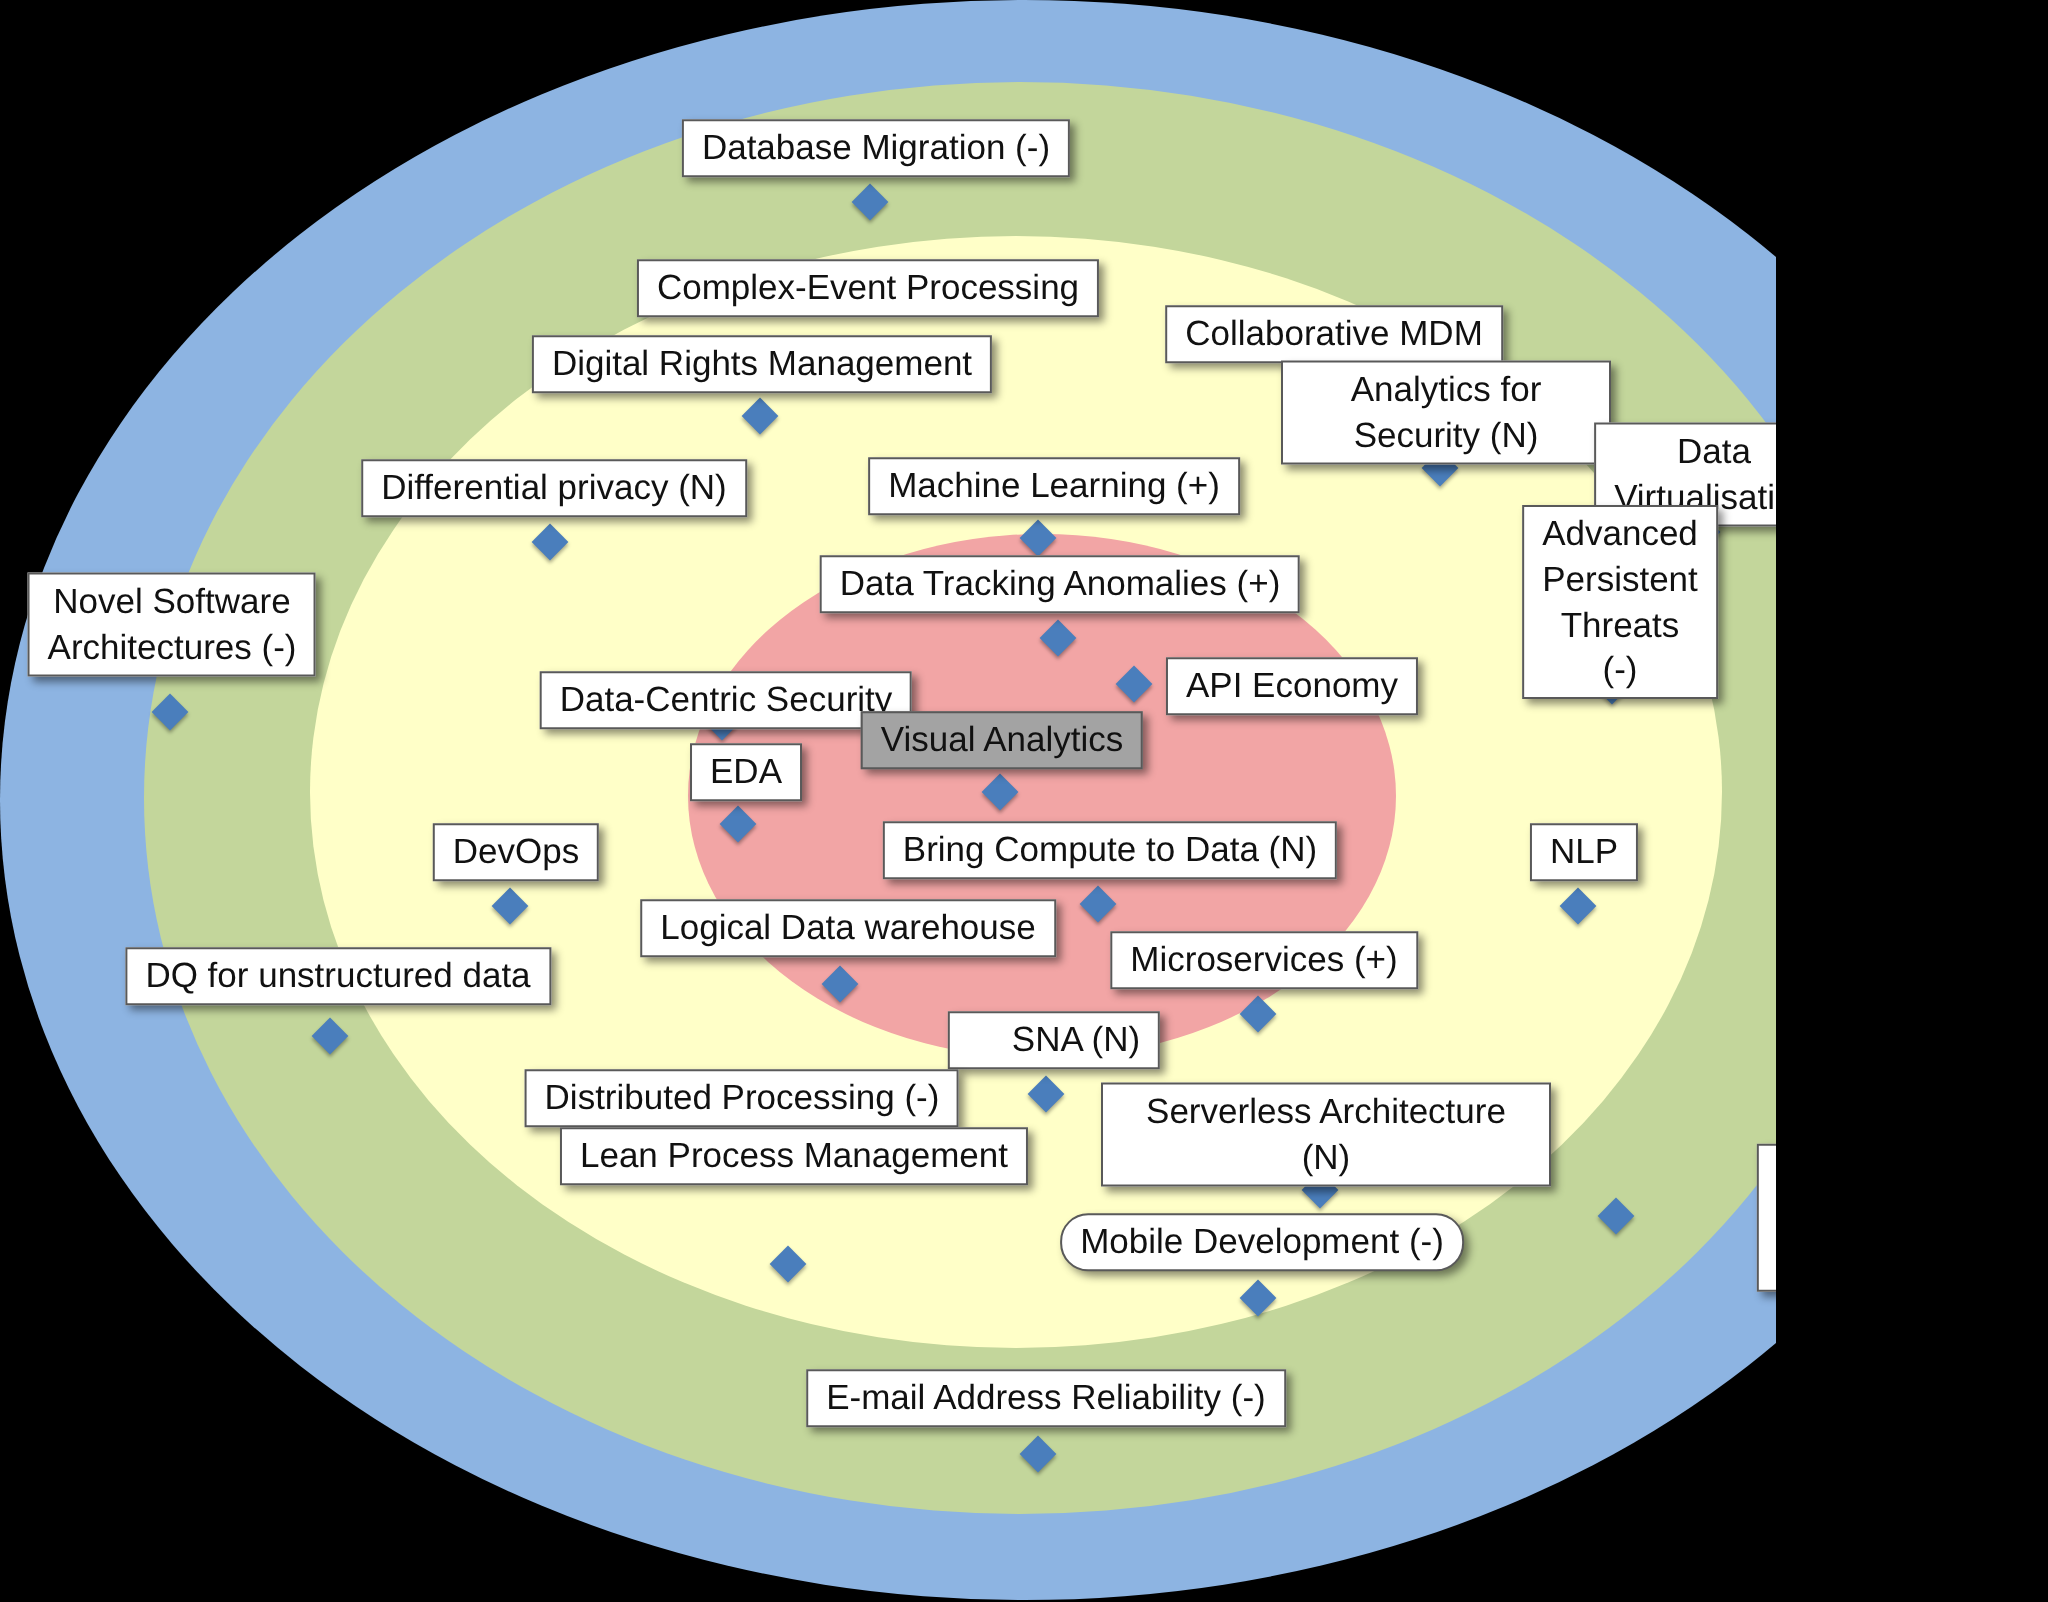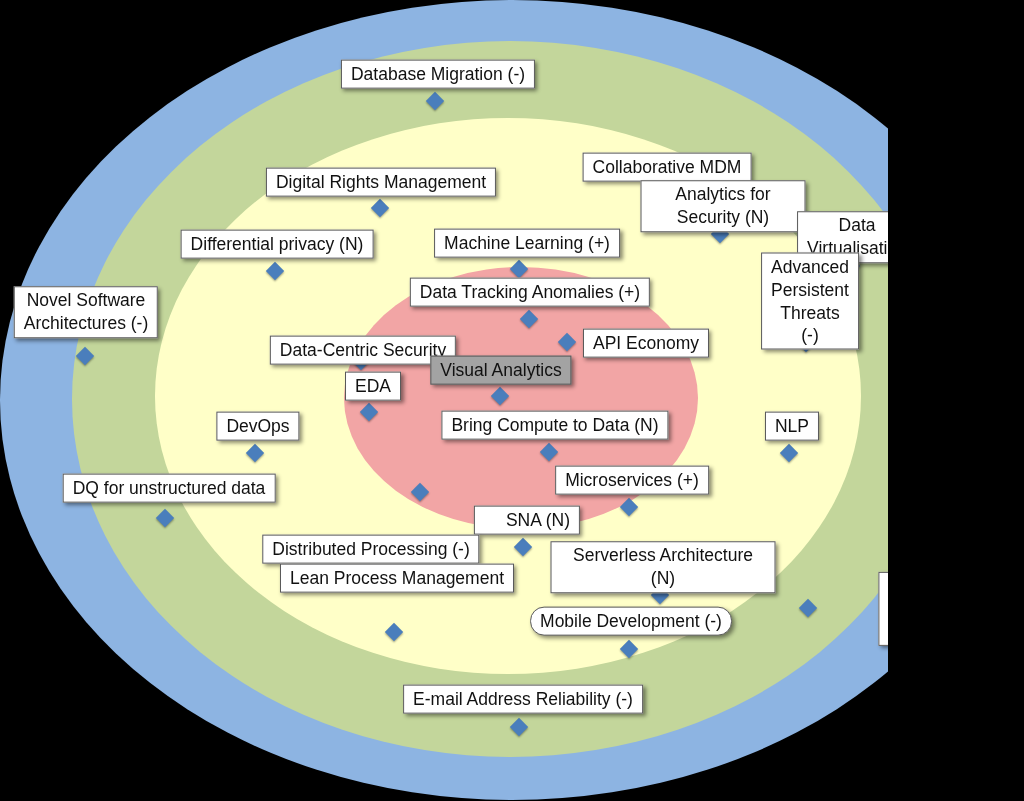--- a/index.html
+++ b/index.html
@@ -52,20 +52,21 @@
 <div class="canvas" style="background: rgb(0, 0, 0);">
   <div class="rings-layer">
       <div class="ring" style="left: 512px; top: 400px; width: 1024px; height: 800px; background: rgb(141, 180, 226);"></div>
       <div class="ring" style="left: 510px; top: 399px; width: 876px; height: 716px; background: rgb(195, 214, 155);"></div>
       <div class="ring" style="left: 508px; top: 396px; width: 706px; height: 556px; background: rgb(255, 255, 200);"></div>
       <div class="ring" style="left: 521px; top: 398px; width: 354px; height: 262px; background: rgb(242, 165, 165);"></div>
     </div>
   <div class="items-layer">
       <div class="diamond" style="left: 435px; top: 101px; background: rgb(74, 126, 188);"></div>
       <div class="label-box" style="left: 438px; top: 74px; background: rgb(255, 255, 255);">Database Migration (-)</div>
+      <div class="label-box" style="left: 434px; top: 144px; background: rgb(255, 255, 255);">Complex-Event Processing</div>
       <div class="diamond" style="left: 661px; top: 191px; background: rgb(74, 126, 188);"></div>
       <div class="label-box" style="left: 667px; top: 167px; background: rgb(255, 255, 255);">Collaborative MDM</div>
       <div class="diamond" style="left: 380px; top: 208px; background: rgb(74, 126, 188);"></div>
       <div class="label-box" style="left: 381px; top: 182px; background: rgb(255, 255, 255);">Digital Rights Management</div>
       <div class="diamond" style="left: 720px; top: 234px; background: rgb(74, 126, 188);"></div>
       <div class="label-box" style="left: 723px; top: 206px; background: rgb(255, 255, 255);">Analytics for Security (N)</div>
       <div class="diamond" style="left: 851px; top: 266px; background: rgb(74, 126, 188);"></div>
       <div class="label-box" style="left: 857px; top: 237px; background: rgb(255, 255, 255);">Data Virtualisation</div>
       <div class="diamond" style="left: 275px; top: 271px; background: rgb(74, 126, 188);"></div>
       <div class="label-box" style="left: 277px; top: 244px; background: rgb(255, 255, 255);">Differential privacy (N)</div>
@@ -87,20 +88,21 @@
       <div class="label-box" style="left: 501px; top: 370px; background: #a3a3a3;">Visual Analytics</div>
       <div class="diamond" style="left: 369px; top: 412px; background: rgb(74, 126, 188);"></div>
       <div class="label-box" style="left: 373px; top: 386px; background: rgb(255, 255, 255);">EDA</div>
       <div class="diamond" style="left: 255px; top: 453px; background: rgb(74, 126, 188);"></div>
       <div class="label-box" style="left: 258px; top: 426px; background: rgb(255, 255, 255);">DevOps</div>
       <div class="diamond" style="left: 549px; top: 452px; background: rgb(74, 126, 188);"></div>
       <div class="label-box" style="left: 555px; top: 425px; background: rgb(255, 255, 255);">Bring Compute to Data (N)</div>
       <div class="diamond" style="left: 789px; top: 453px; background: rgb(74, 126, 188);"></div>
       <div class="label-box" style="left: 792px; top: 426px; background: rgb(255, 255, 255);">NLP</div>
       <div class="diamond" style="left: 420px; top: 492px; background: rgb(74, 126, 188);"></div>
+      <div class="label-box" style="left: 424px; top: 464px; background: rgb(255, 255, 255);">Logical Data warehouse</div>
       <div class="diamond" style="left: 629px; top: 507px; background: rgb(74, 126, 188);"></div>
       <div class="label-box" style="left: 632px; top: 480px; background: rgb(255, 255, 255);">Microservices (+)</div>
       <div class="diamond" style="left: 165px; top: 518px; background: rgb(74, 126, 188);"></div>
       <div class="label-box" style="left: 169px; top: 488px; background: rgb(255, 255, 255);">DQ for unstructured data</div>
       <div class="diamond" style="left: 523px; top: 547px; background: rgb(74, 126, 188);"></div>
       <div class="label-box" style="left: 527px; top: 520px; background: rgb(255, 255, 255); padding-left: 31px;">SNA (N)</div>
       <div class="diamond" style="left: 369px; top: 577px; background: rgb(74, 126, 188);"></div>
       <div class="label-box" style="left: 371px; top: 549px; background: rgb(255, 255, 255);">Distributed Processing (-)</div>
       <div class="diamond" style="left: 660px; top: 595px; background: rgb(74, 126, 188);"></div>
       <div class="label-box" style="left: 663px; top: 567px; background: rgb(255, 255, 255);">Serverless Architecture (N)</div>

